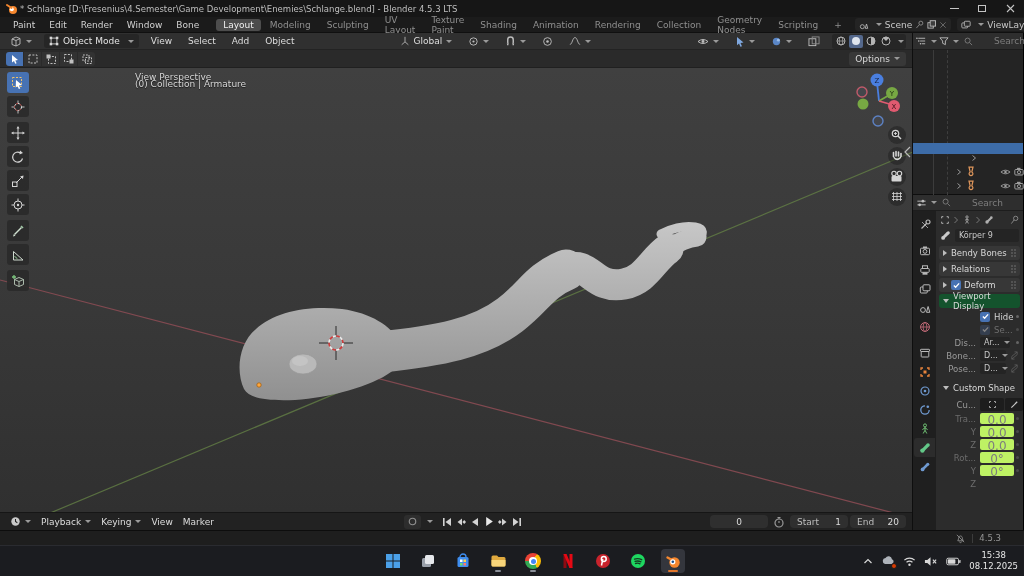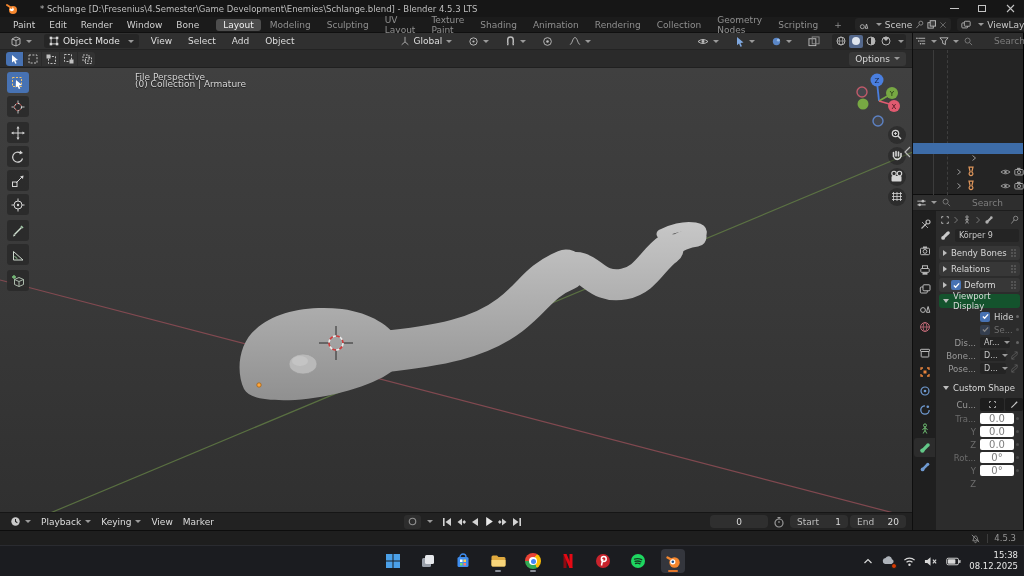--- a/index.html
+++ b/index.html
@@ -55,49 +55,49 @@
 .ptab{width:21px;height:19px;display:flex;align-items:center;justify-content:center;border-radius:3px 0 0 3px}
 .ptab.on{background:#2c2c2c}
 .gap8{height:7px}
 .pbody{flex:1;background:#2c2c2c;overflow:hidden}
 .ph{display:flex;align-items:center;height:14px;background:#373737;border-radius:3px;margin:2px 3px;padding:0 4px;font-size:8.5px;color:#d8d8d8}
 .grip{width:2px;height:2px;border-radius:50%;background:#5e5e5e;box-shadow:3px 0 0 #5e5e5e,0 3px 0 #5e5e5e,3px 3px 0 #5e5e5e,0 -3px 0 #5e5e5e,3px -3px 0 #5e5e5e;margin-left:auto;margin-right:3px}
 .prow{display:flex;align-items:center;height:13px;padding:0 4px 0 0;font-size:8.5px}
 .plbl{width:40px;text-align:right;color:#9a9a9a;margin-right:4px;flex:none;white-space:nowrap}
 .plbl.dis{color:#6c6c6c}
 .fld{flex:1;height:11px;background:#242424;border-radius:2px;display:flex;align-items:center;padding:0 4px;color:#c9c9c9;font-size:8px}
-.num{width:34px;height:11px;background:#ffffff;border-radius:2px;color:#7e7e7e;font-size:10px;display:flex;align-items:flex-start;justify-content:center;flex:none}
+.num{width:34px;height:11px;background:#bef264;border-radius:2px;color:#7e7e7e;font-size:12px;display:flex;align-items:flex-start;justify-content:center;flex:none}
 .cb{width:10px;height:10px;border-radius:2px;background:#4772b3;display:flex;align-items:center;justify-content:center;flex:none}
 .cb.dis{background:#3a4a66;opacity:.6}
 .dot{width:3px;height:3px;border-radius:50%;background:#656565;margin-left:auto;flex:none}
 
 .statusbar{height:15px;background:#1e1e1e;display:flex;align-items:center;border-top:1px solid #0d0d0d;font-size:8.5px;color:#969696}
 
 .taskbar{height:31px;background:#1b1c20;display:flex;align-items:center;border-top:1px solid #2a2b30;position:relative}
 .ticons{position:absolute;left:381px;display:flex;align-items:center;gap:11px;height:31px}
 .ticon{width:24px;height:24px;display:flex;align-items:center;justify-content:center;position:relative;border-radius:4px}
 .ticon.on{background:#34363d}
 .run{position:absolute;bottom:1px;left:50%;transform:translateX(-50%);width:6px;height:2px;border-radius:1px;background:#8a8f98}
 .run.or{width:10px;background:#e2772c}
 .tray{position:absolute;right:6px;display:flex;align-items:center;gap:8px;height:31px}
-.clock{color:#e8e8e8;font-size:8.5px;text-align:right;line-height:1.25}
+.clock{color:#e8e8e8;font-size:8.5px;text-align:center;line-height:1.25}
 svg{display:block}
 </style>
 </head>
 <body>
 
 <div class="stage">
 
   <div class="titlebar">
     <svg width="12" height="12" viewBox="0 0 12 12">
         <circle cx="7" cy="7" r="4" fill="#f5872e"></circle>
         <circle cx="5.8" cy="6.3" r="2" fill="#fff"></circle>
         <path d="M1 2 L5.5 5" stroke="#f5872e" stroke-width="2" stroke-linecap="round"></path>
       </svg>
-    <span class="ttl" style="margin-left:22px">* Schlange [D:\Fresenius\4.Semester\Game Development\Enemies\Schlange.blend] - Blender 4.5.3 LTS</span>
+    <span class="ttl" style="margin-left:2px">* Schlange [D:\Fresenius\4.Semester\Game Development\Enemies\Schlange.blend] - Blender 4.5.3 LTS</span>
     <div class="wbtns">
       <div class="wbtn">
           <div class="wmin"></div>
         </div>
       <div class="wbtn">
           <div class="wmax"></div>
         </div>
       <div class="wbtn">
           <svg width="9" height="9" viewBox="0 0 9 9">
             <path d="M1 1 L8 8 M8 1 L1 8" stroke="#c4c4c4" stroke-width="1.1"></path>
@@ -365,21 +365,21 @@
             <circle cx="897" cy="177" r="9" fill="rgba(30,30,30,0.5)"></circle>
             <circle cx="894" cy="173.5" r="2.2" fill="none" stroke="#d5d5d5" stroke-width="1.1"></circle>
               <circle cx="899.5" cy="173.5" r="2.2" fill="none" stroke="#d5d5d5" stroke-width="1.1"></circle>
               <rect x="891.5" y="176" width="10" height="5.5" rx="1" fill="#d5d5d5"></rect>
             <circle cx="897" cy="197" r="9" fill="rgba(30,30,30,0.5)"></circle>
             <path d="M892 193.5 H902 M892 196.5 H902 M892 199.5 H902 M893.5 192 V201 M897 192 V201 M900.5 192 V201" stroke="#d5d5d5" stroke-width="0.8" fill="none"></path>
           </g>
           <polyline points="910,147 905,152 910,157" fill="none" stroke="#b9b9b9" stroke-width="1.2"></polyline>
         </svg>
 
-        <div class="ovl" style="top:4px">File Perspective</div>
+        <div class="ovl" style="top:4px">View Perspective</div>
         <div class="ovl" style="top:11px">(0) Collection | Armature</div>
 
         <div class="tbtn on" style="top:4px">
             <svg width="14" height="14" viewBox="0 0 14 14">
               <rect x="1.5" y="1.5" width="9" height="9" fill="none" stroke="#f0c36a" stroke-dasharray="2 1.5"></rect>
               <path d="M5 4 L11 9 L8 9.4 L9.3 12.4 L7.8 13 L6.6 10 L4.7 11.6 Z" fill="#fff"></path>
             </svg>
           </div>
         <div class="tbtn" style="top:28px">
             <svg width="14" height="14" viewBox="0 0 14 14">
@@ -874,21 +874,21 @@
   </div>
 
   <div class="statusbar">
     <div class="spacer"></div>
     <svg width="11" height="11" viewBox="0 0 12 12">
         <path d="M3 8.5 C3.8 7.8 3.8 5 4.5 4 C5.2 3 6.8 3 7.5 4 C8.2 5 8.2 7.8 9 8.5 Z" fill="none" stroke="#8a8a8a"></path>
         <path d="M5 9.5 a1 1 0 0 0 2 0" fill="none" stroke="#8a8a8a"></path>
         <path d="M2 2 L10 10" stroke="#8a8a8a"></path>
       </svg>
     <div style="width:1px;height:9px;background:#3c3c3c;margin:0 6px"></div>
-    <span style="margin-right:8px">4.5.3</span>
+    <span style="margin-right:23px">4.5.3</span>
   </div>
 
   <div class="taskbar">
     <div class="ticons">
       <div class="ticon">
           <svg width="16" height="16" viewBox="0 0 16 16">
             <rect x="1" y="1" width="6.5" height="6.5" fill="#4ba0e8"></rect>
             <rect x="8.5" y="1" width="6.5" height="6.5" fill="#4ba0e8"></rect>
             <rect x="1" y="8.5" width="6.5" height="6.5" fill="#4ba0e8"></rect>
             <rect x="8.5" y="8.5" width="6.5" height="6.5" fill="#4ba0e8"></rect>

